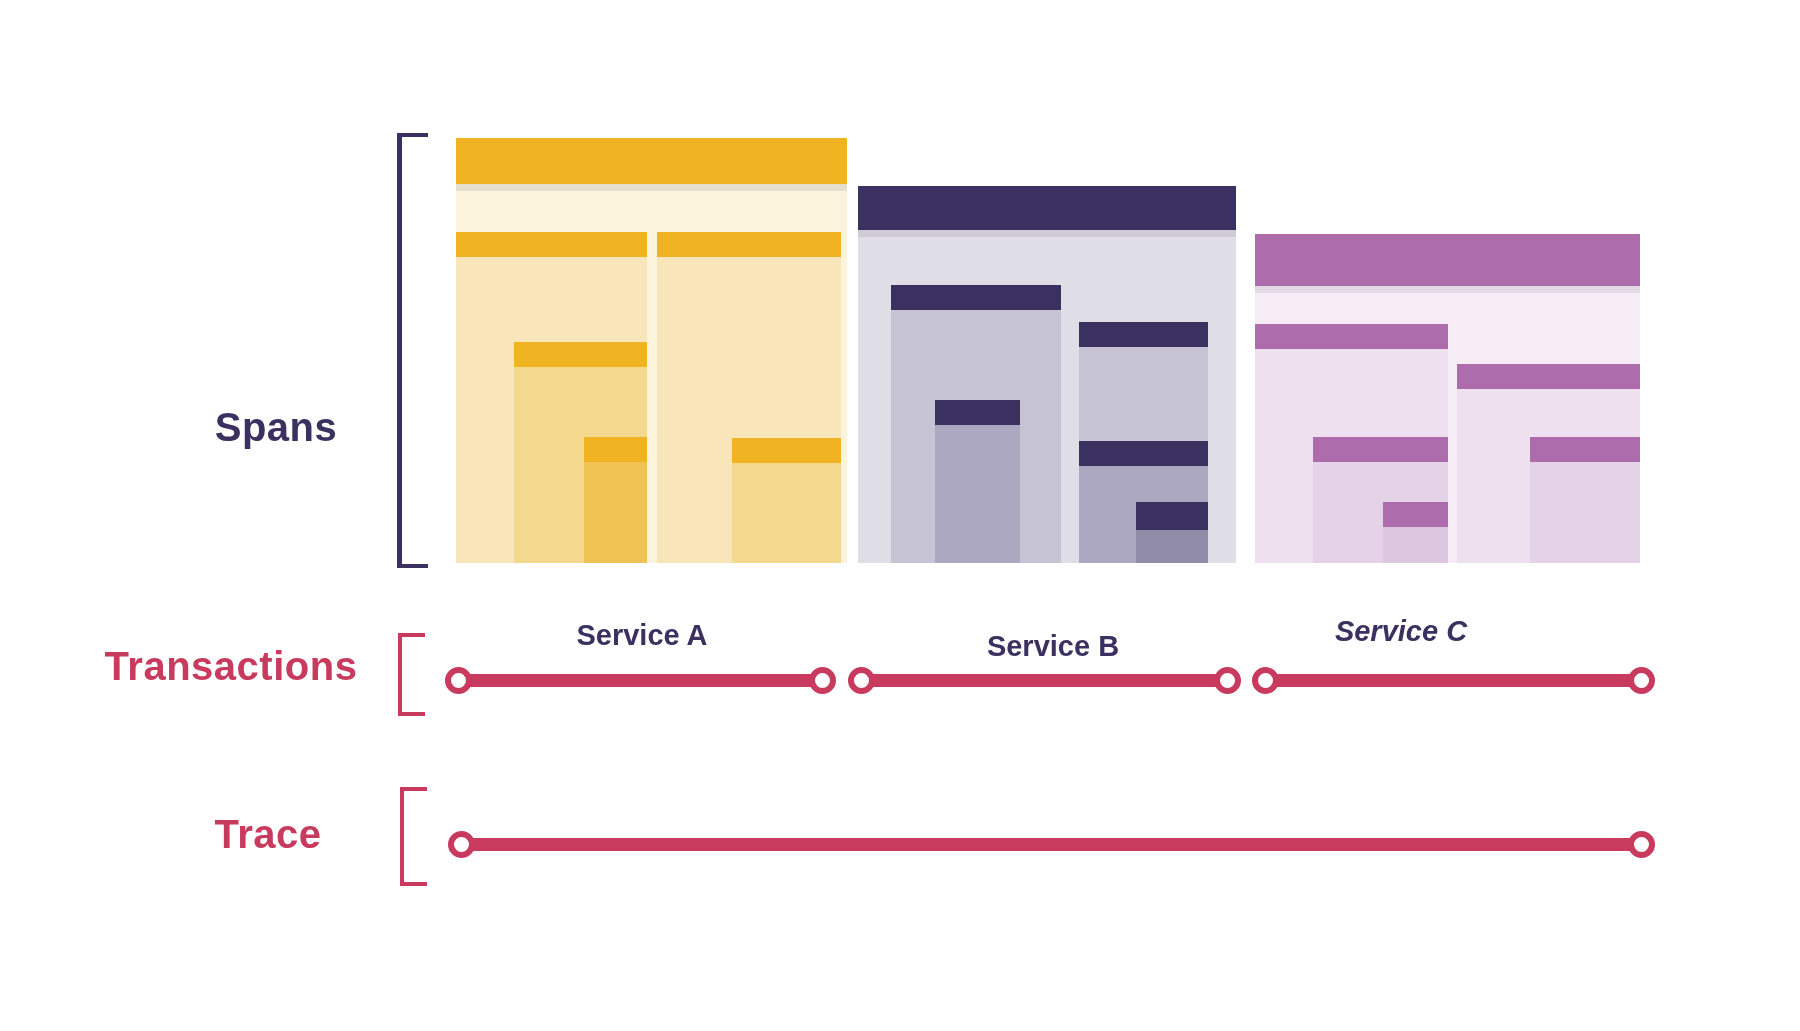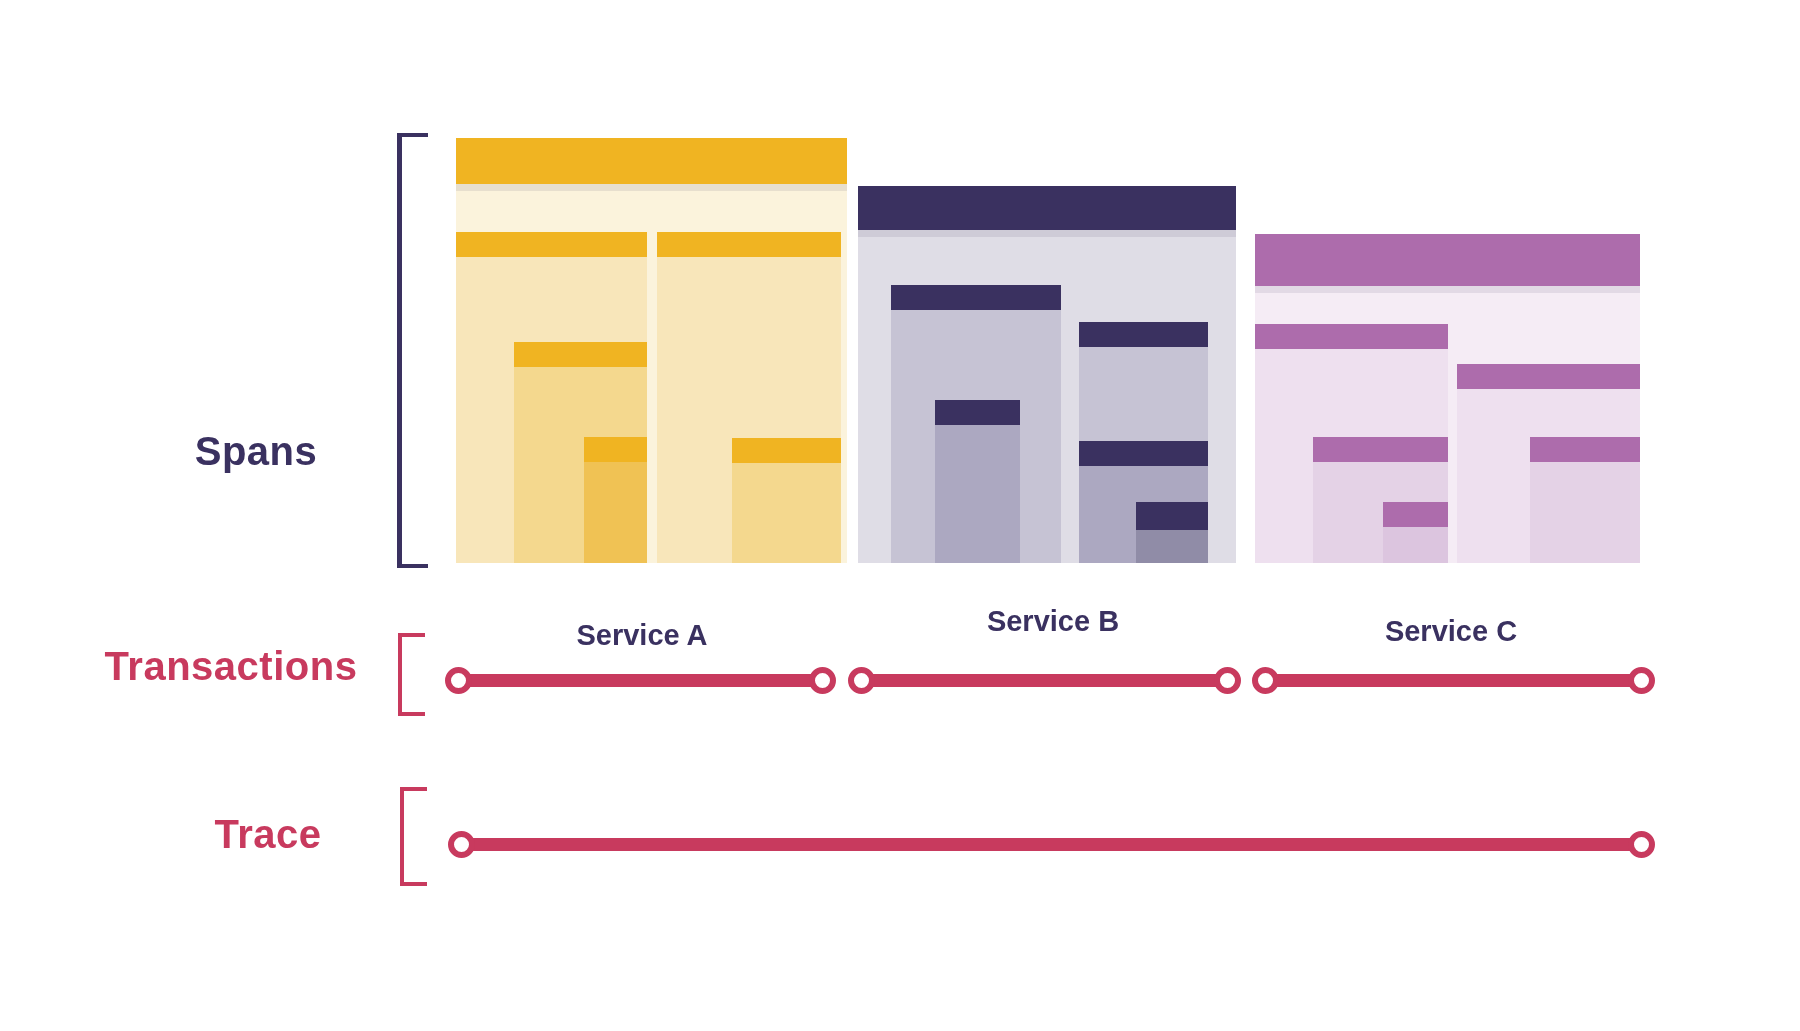--- a/index.html
+++ b/index.html
@@ -12,21 +12,21 @@
   .canvas { position: absolute; inset: 0; }
 
   .section-label {
     position: absolute;
     font-weight: 700;
     transform: translateX(-50%);
     white-space: nowrap;
     font-size: 40px;
     letter-spacing: 0.5px;
   }
-  #spans-label        { left: 256px; top: 405px; color: var(--navy); margin-top: 24px; }
+  #spans-label        { left: 276px; top: 405px; color: var(--navy); }
   #transactions-label { left: 231px; top: 644px; color: var(--red); text-align: right; }
   #trace-label        { left: 268px; top: 812px; color: var(--red); }
 
   .bracket {
     position: absolute;
     border-right: none;
     box-sizing: border-box;
   }
   #spans-bracket {
     left: 397px; top: 133px; width: 31px; height: 435px;
@@ -127,21 +127,21 @@
         </div>
         <div class="span-wrap" style="left: 221px; top: 255px; width: 129px; height: 122px;">
           <div class="span-header" style="height: 25px; background: rgb(58, 49, 96);"></div>
           <div class="span-body" style="background: rgb(172, 168, 193);"></div>
         </div>
         <div class="span-wrap" style="left: 278px; top: 316px; width: 72px; height: 61px;">
           <div class="span-header" style="height: 28px; background: rgb(58, 49, 96);"></div>
           <div class="span-body" style="background: rgb(144, 140, 167);"></div>
         </div>
       </div>
-      <div class="service-label" style="left: 1053px; top: 605px;">Service B</div>
+      <div class="service-label" style="left: 1053px; top: 630px;">Service B</div>
       <div class="service-block" style="left: 1255px; top: 234px; width: 385px; height: 329px; background: rgb(245, 236, 245);">
         <div class="root-bar" style="height: 52px; background: rgb(173, 108, 172);"></div>
         <div class="span-wrap" style="left: 0px; top: 90px; width: 193px; height: 239px;">
           <div class="span-header" style="height: 25px; background: rgb(173, 108, 172);"></div>
           <div class="span-body" style="background: rgb(238, 224, 239);"></div>
         </div>
         <div class="span-wrap" style="left: 202px; top: 130px; width: 183px; height: 199px;">
           <div class="span-header" style="height: 25px; background: rgb(173, 108, 172);"></div>
           <div class="span-body" style="background: rgb(238, 224, 239);"></div>
         </div>
@@ -151,21 +151,21 @@
         </div>
         <div class="span-wrap" style="left: 275px; top: 203px; width: 110px; height: 126px;">
           <div class="span-header" style="height: 25px; background: rgb(173, 108, 172);"></div>
           <div class="span-body" style="background: rgb(228, 210, 230);"></div>
         </div>
         <div class="span-wrap" style="left: 128px; top: 268px; width: 65px; height: 61px;">
           <div class="span-header" style="height: 25px; background: rgb(173, 108, 172);"></div>
           <div class="span-body" style="background: rgb(220, 197, 223);"></div>
         </div>
       </div>
-      <div class="service-label" style="left: 1451px; top: 615px;">Service C</div>
+      <div class="service-label" style="left: 1401px; top: 615px; font-style: italic;">Service C</div>
       <div class="tline" style="left: 459px; top: 674px; width: 364px; height: 13px;"></div>
       <div class="endpoint" style="left: 445px; top: 667px; width: 27px; height: 27px; border-width: 6px; background: rgb(255, 255, 255);"></div>
       <div class="endpoint" style="left: 809px; top: 667px; width: 27px; height: 27px; border-width: 6px; background: rgb(255, 255, 255);"></div>
       <div class="tline" style="left: 862px; top: 674px; width: 366px; height: 13px;"></div>
       <div class="endpoint" style="left: 848px; top: 667px; width: 27px; height: 27px; border-width: 6px; background: rgb(255, 255, 255);"></div>
       <div class="endpoint" style="left: 1214px; top: 667px; width: 27px; height: 27px; border-width: 6px; background: rgb(255, 255, 255);"></div>
       <div class="tline" style="left: 1266px; top: 674px; width: 376px; height: 13px;"></div>
       <div class="endpoint" style="left: 1252px; top: 667px; width: 27px; height: 27px; border-width: 6px; background: rgb(255, 255, 255);"></div>
       <div class="endpoint" style="left: 1628px; top: 667px; width: 27px; height: 27px; border-width: 6px; background: rgb(255, 255, 255);"></div>
       <div class="tline" style="left: 462px; top: 838px; width: 1180px; height: 13px;"></div>

